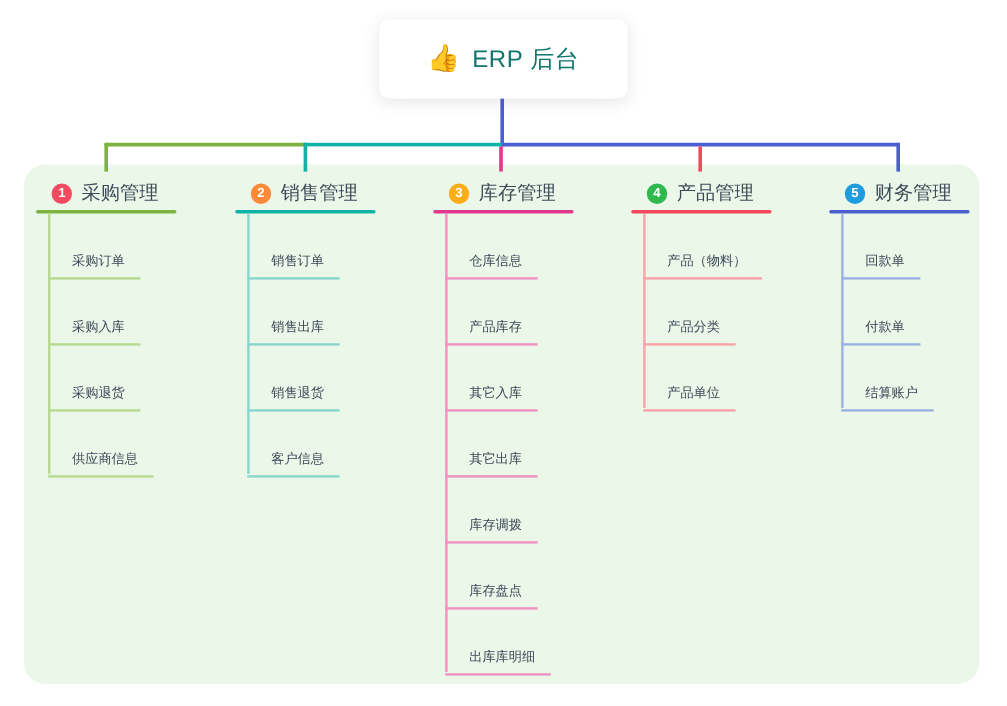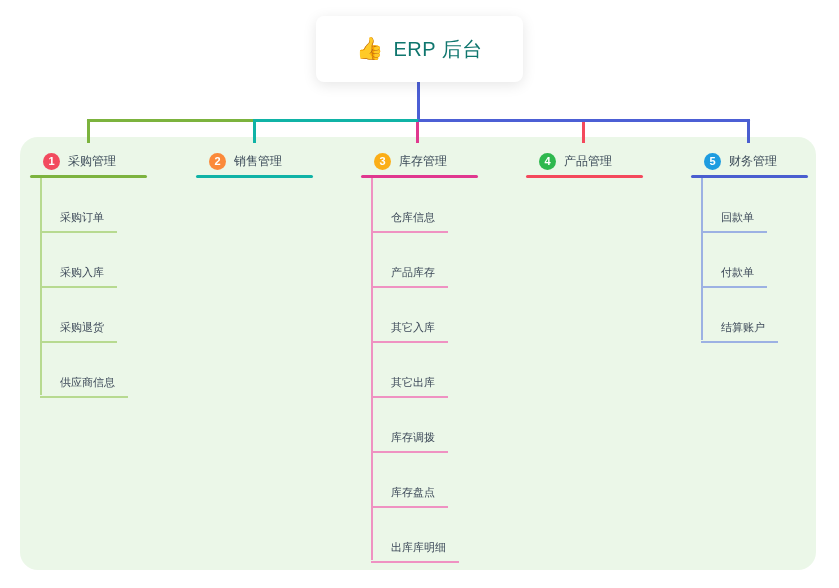--- a/index.html
+++ b/index.html
@@ -40,21 +40,21 @@
   .branch-header{
     display:flex;align-items:center;height:28px;padding-left:13px;
     cursor:default;
   }
   .badge{
     width:17px;height:17px;border-radius:50%;background:var(--badge);
     color:#ffffff;font-size:11px;font-weight:bold;
     display:flex;align-items:center;justify-content:center;
     margin-right:8px;flex:0 0 auto;
   }
-  .branch-title{font-size:12px;color:#3b4a58;font-weight:500;white-space:nowrap;}
+  .branch-title{font-size:16px;color:#3b4a58;font-weight:500;white-space:nowrap;}
   .hline{width:117px;height:3px;background:var(--line);border-radius:2px;}
   .children{position:relative;}
   .vline{position:absolute;left:10px;top:0;width:2px;background:var(--child);}
   .child{
     height:55px;display:flex;align-items:flex-end;padding-left:10px;
   }
   .child:first-child{height:50px;}
   .child-label{
     display:inline-block;white-space:nowrap;
     font-size:11px;color:#3c4858;
@@ -106,20 +106,35 @@
         </div>
     </div>
   </div>
 
   <div class="branch b2" style="--line: #10b3a6; --child: #88d6cd; --badge: #fb8a3a;">
     <div class="branch-header">
       <span class="badge">2</span>
       <span class="branch-title">销售管理</span>
     </div>
     <div class="hline"></div>
+    <div class="children">
+      <div class="vline" style="height: 217px;"></div>
+      <div class="child">
+          <span class="child-label">销售订单</span>
+        </div>
+      <div class="child">
+          <span class="child-label">销售出库</span>
+        </div>
+      <div class="child">
+          <span class="child-label">销售退货</span>
+        </div>
+      <div class="child">
+          <span class="child-label">客户信息</span>
+        </div>
+    </div>
   </div>
 
   <div class="branch b3" style="--line: #e0388f; --child: #ef92c2; --badge: #fbae17;">
     <div class="branch-header">
       <span class="badge">3</span>
       <span class="branch-title">库存管理</span>
     </div>
     <div class="hline"></div>
     <div class="children">
       <div class="vline" style="height: 382px;"></div>
@@ -146,20 +161,32 @@
         </div>
     </div>
   </div>
 
   <div class="branch b4" style="--line: #f4495c; --child: #f8a2aa; --badge: #2eb84e;">
     <div class="branch-header">
       <span class="badge">4</span>
       <span class="branch-title">产品管理</span>
     </div>
     <div class="hline"></div>
+    <div class="children">
+      <div class="vline" style="height: 162px;"></div>
+      <div class="child">
+          <span class="child-label">产品（物料）</span>
+        </div>
+      <div class="child">
+          <span class="child-label">产品分类</span>
+        </div>
+      <div class="child">
+          <span class="child-label">产品单位</span>
+        </div>
+    </div>
   </div>
 
   <div class="branch b5" style="--line: #4a5ed0; --child: #9cb1e3; --badge: #1e9ce0;">
     <div class="branch-header">
       <span class="badge">5</span>
       <span class="branch-title">财务管理</span>
     </div>
     <div class="hline"></div>
     <div class="children">
       <div class="vline" style="height: 162px;"></div>

